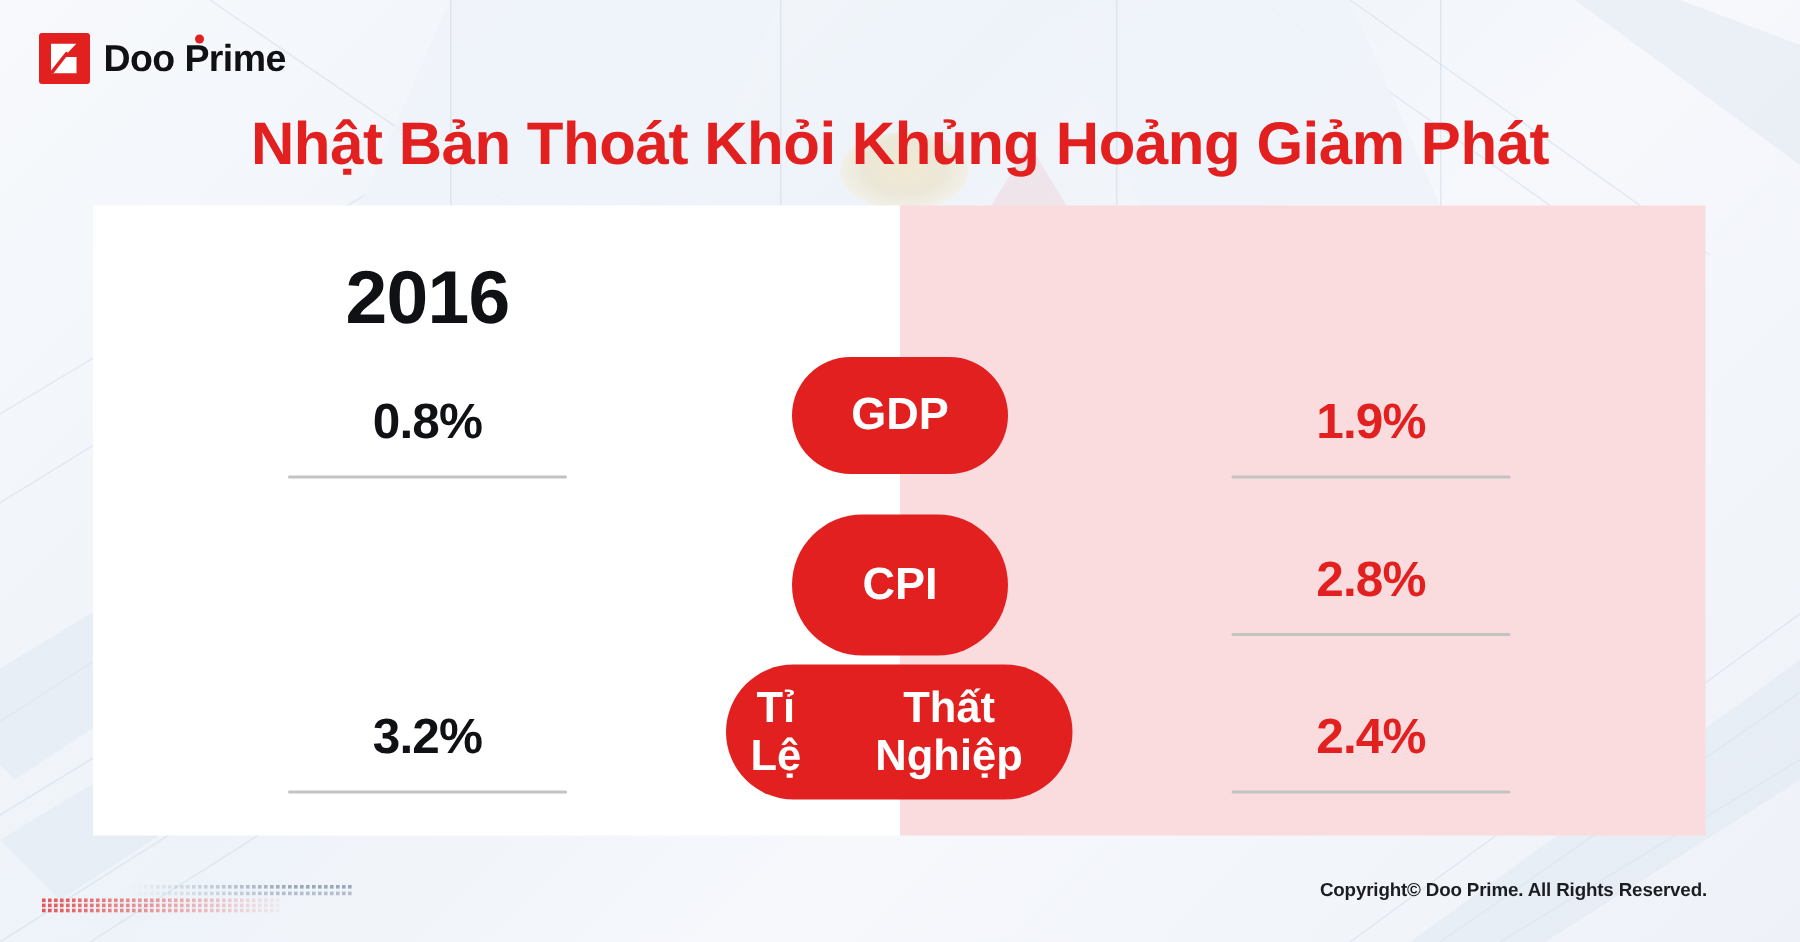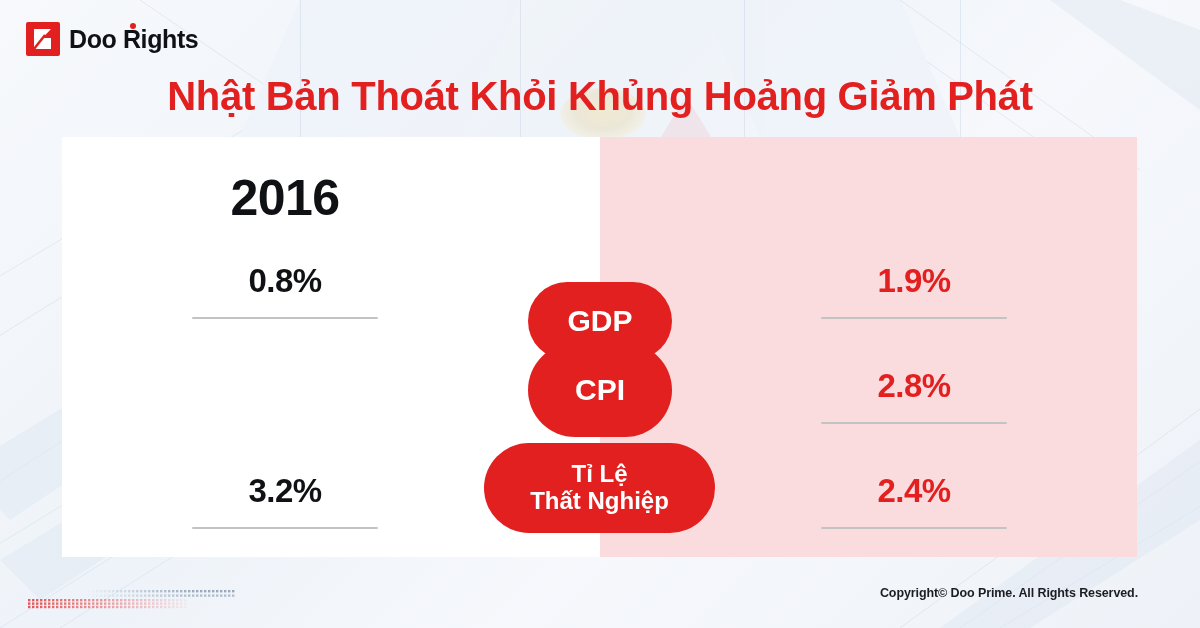--- a/index.html
+++ b/index.html
@@ -105,25 +105,25 @@
 
   .rule { width:186px; height:2px; background:#c3c3c3; border-radius:1px; }
 
   
   .pill {
     position:absolute; background:#e2201f; color:#ffffff;
     display:flex; align-items:center; justify-content:center;
     font-weight:bold; text-align:center; border-radius:999px;
     line-height:1.12;
   }
-  #pill-gdp { left:528px; top:238px;  width:144px; height:78px; font-size:30px;margin-top:44px; }
+  #pill-gdp { left:528px; top:238px;  width:144px; height:78px; font-size:30px; }
   #pill-cpi { left:528px; top:343px;  width:144px; height:94px; font-size:30px; }
   #pill-unemp {
-    left:484px; top:443px; width:231px; height:90px; font-size:24px;
-    flex-direction:column;
+    left:484px; top:443px; width:231px; height:90px; font-size:29px;
+    flex-direction:row;
   }
 
   
   #footer-copyright {
     position:absolute; right:62px; top:586px; z-index:3;
     font-size:12.5px; color:#1b1d22; font-weight:bold; letter-spacing:-.1px;
   }
   #footer-dots { position:absolute; left:28px; top:586px; z-index:3; width:212px; height:24px; }
 </style>
 </head>
@@ -167,21 +167,21 @@
 
 <div id="header">
 
   <div id="logo">
     <span class="logo-mark">
       <svg class="pen" viewBox="0 0 18 20">
         <path d="M0 0 H17 L8.5 9 H17 V20 H0 Z" fill="#ffffff"></path>
         <path d="M0 20 L11 6" stroke="#e2201f" stroke-width="2.4" fill="none"></path>
       </svg>
     </span>
-    <span class="logo-text">Doo Rights</span>
+    <span class="logo-text">Doo Prime</span>
     <span class="logo-dot"></span>
   </div>
 
   <div id="page-title">Nhật Bản Thoát Khỏi Khủng Hoảng Giảm Phát</div>
 </div>
 
 <div id="panel-left"></div>
 <div id="panel-right"></div>
 
 <div id="comparison">

